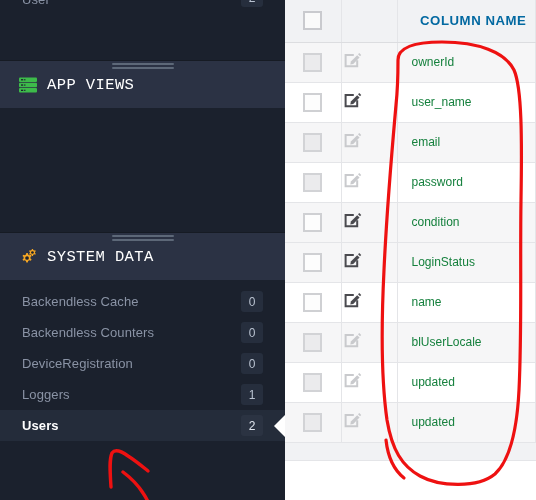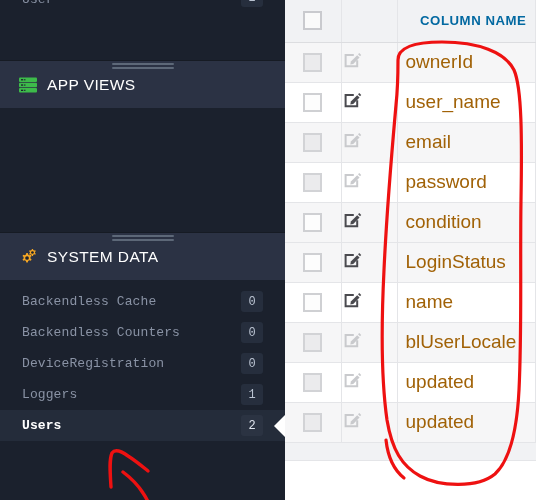--- a/index.html
+++ b/index.html
@@ -23,21 +23,20 @@
     position: relative;
     overflow: hidden;
     flex: 0 0 285px;
   }
   .nav-row {
     height: 25px;
     display: flex;
     align-items: center;
     padding: 0 18px 0 22px;
     position: relative;
-    font-family: Liberation Mono, monospace;
   }
   .nav-row .lbl {
     font-size: 13px;
     color: #8a93a5;
     letter-spacing: .1px;
     white-space: nowrap;
   }
   .nav-row .badge {
     position: absolute;
     right: 22px;
@@ -72,20 +71,21 @@
 
   
   .sec-head {
     position: relative;
     height: 48px;
     background: #2b3244;
     display: flex;
     align-items: center;
     padding-left: 18px;
     border-top: 1px solid #161b24;
+    font-family: Liberation Mono, monospace;
   }
   .sec-head .grip {
     position: absolute;
     top: 2px; left: 50%;
     transform: translateX(-50%);
     width: 62px;
   }
   .sec-head .grip i {
     display: block;
     height: 2px;
@@ -131,23 +131,23 @@
   .col-name { width: auto; }
 
   .cellpad-chk { display:flex; align-items:center; justify-content:center; }
   .hdr-label {
     font-size: 13.2px;
     color: #0369a1;
     letter-spacing: .55px;
     padding-left: 14px;
   }
   .cell-name {
-    font-size: 19px;
-    color: #a16207;
-    padding-left: 8px;
+    font-size: 12px;
+    color: #15803d;
+    padding-left: 14px;
     white-space: nowrap;
     overflow: hidden;
   }
   tr.alt td { background: #f6f6f7; }
   tr.plain td { background: #ffffff; }
 
   .chkbox {
     width: 19px; height: 19px;
     border: 2px solid #cfd0d3;
     background: #fdfdfd;

